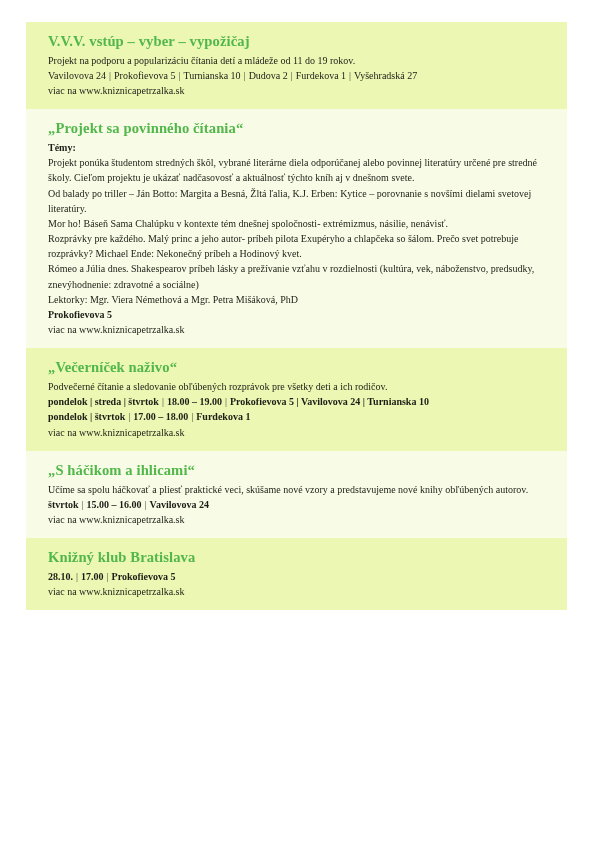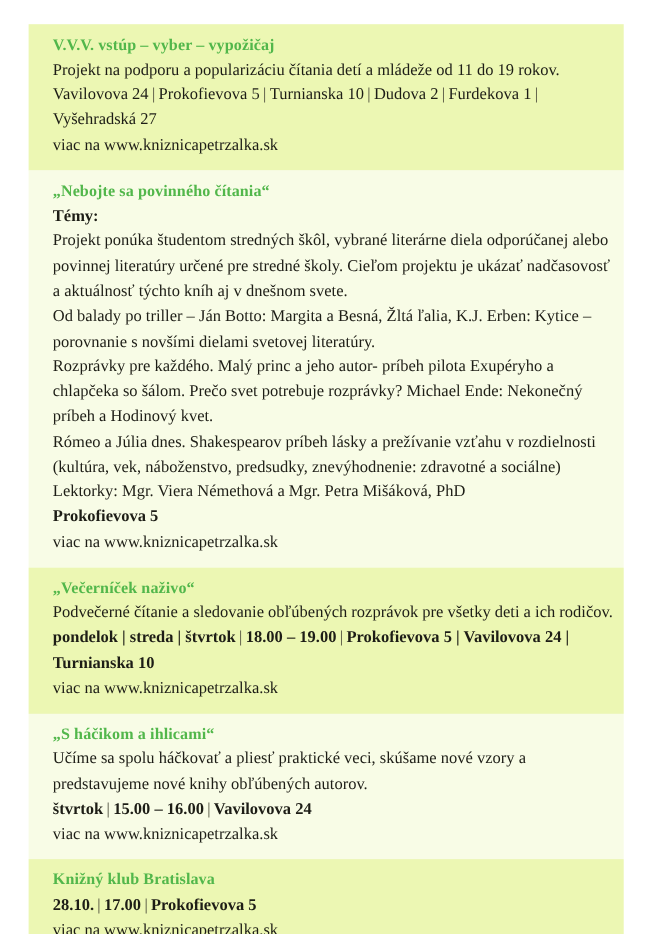--- a/index.html
+++ b/index.html
@@ -38,21 +38,21 @@
   }
   .sec-title {
     font-size: 14.6px;
     font-weight: bold;
     color: #52b74b;
     line-height: 1.35;
     margin: 0 0 1px 0;
     letter-spacing: 0.1px;
   }
   .line {
-    font-size: 15px;
+    font-size: 10px;
     line-height: 1.52;
     margin: 0;
     color: #1d1d16;
   }
   .line.bold {
     font-weight: bold;
   }
   .line b {
     font-weight: normal;
   }
@@ -75,35 +75,37 @@
     <div class="section shade-dark">
       <div class="sec-title">V.V.V. vstúp – vyber – vypožičaj</div>
       <p class="line">Projekt na podporu a popularizáciu čítania detí a mládeže od 11 do 19 rokov.</p>
       <p class="line">
         <span class="nowrap">Vavilovova 24</span><span class="sep">|</span><span class="nowrap">Prokofievova 5</span><span class="sep">|</span><span class="nowrap">Turnianska 10</span><span class="sep">|</span><span class="nowrap">Dudova 2</span><span class="sep">|</span><span class="nowrap">Furdekova 1</span><span class="sep">|</span><span class="nowrap">Vyšehradská 27</span>
       </p>
       <p class="line">viac na www.kniznicapetrzalka.sk</p>
     </div>
 
     <div class="section shade-light">
-      <div class="sec-title">„Nebojte sa povinného čítania“</div>
+      <div class="sec-title">„Projekt sa povinného čítania“</div>
       <p class="line bold">Témy:</p>
       <p class="line">Projekt ponúka študentom stredných škôl, vybrané literárne diela odporúčanej alebo povinnej literatúry určené pre stredné školy. Cieľom projektu je ukázať nadčasovosť a aktuálnosť týchto kníh aj v dnešnom svete.</p>
       <p class="line"><b>Od balady po triller</b><span> – Ján Botto: Margita a Besná, Žltá ľalia, K.J. Erben: Kytice – porovnanie s novšími dielami svetovej literatúry.</span></p>
+      <p class="line"><b>Mor ho!</b><span> Báseň Sama Chalúpku v kontexte tém dnešnej spoločnosti- extrémizmus, násilie, nenávisť.</span></p>
       <p class="line"><b>Rozprávky pre každého.</b><span> Malý princ a jeho autor- príbeh pilota Exupéryho a chlapčeka so šálom. Prečo svet potrebuje rozprávky? Michael Ende: Nekonečný príbeh a Hodinový kvet.</span></p>
       <p class="line"><b>Rómeo a Júlia dnes.</b><span> Shakespearov príbeh lásky a prežívanie vzťahu v rozdielnosti (kultúra, vek, náboženstvo, predsudky, znevýhodnenie: zdravotné a sociálne)</span></p>
       <p class="line">Lektorky: Mgr. Viera Némethová a Mgr. Petra Mišáková, PhD</p>
       <p class="line bold">Prokofievova 5</p>
       <p class="line">viac na www.kniznicapetrzalka.sk</p>
     </div>
 
     <div class="section shade-dark">
       <div class="sec-title">„Večerníček naživo“</div>
       <p class="line">Podvečerné čítanie a sledovanie obľúbených rozprávok pre všetky deti a ich rodičov.</p>
       <p class="line bold"><span>pondelok | streda | štvrtok</span><span class="sep">|</span><span>18.00 – 19.00</span><span class="sep">|</span><span>Prokofievova 5 | Vavilovova 24 | Turnianska 10</span></p>
+      <p class="line bold"><span>pondelok | štvrtok</span><span class="sep">|</span><span>17.00 – 18.00</span><span class="sep">|</span><span>Furdekova 1</span></p>
       <p class="line">viac na www.kniznicapetrzalka.sk</p>
     </div>
 
     <div class="section shade-light">
       <div class="sec-title">„S háčikom a ihlicami“</div>
       <p class="line">Učíme sa spolu háčkovať a pliesť praktické veci, skúšame nové vzory a predstavujeme nové knihy obľúbených autorov.</p>
       <p class="line bold"><span>štvrtok</span><span class="sep">|</span><span>15.00 – 16.00</span><span class="sep">|</span><span>Vavilovova 24</span></p>
       <p class="line">viac na www.kniznicapetrzalka.sk</p>
     </div>
 

